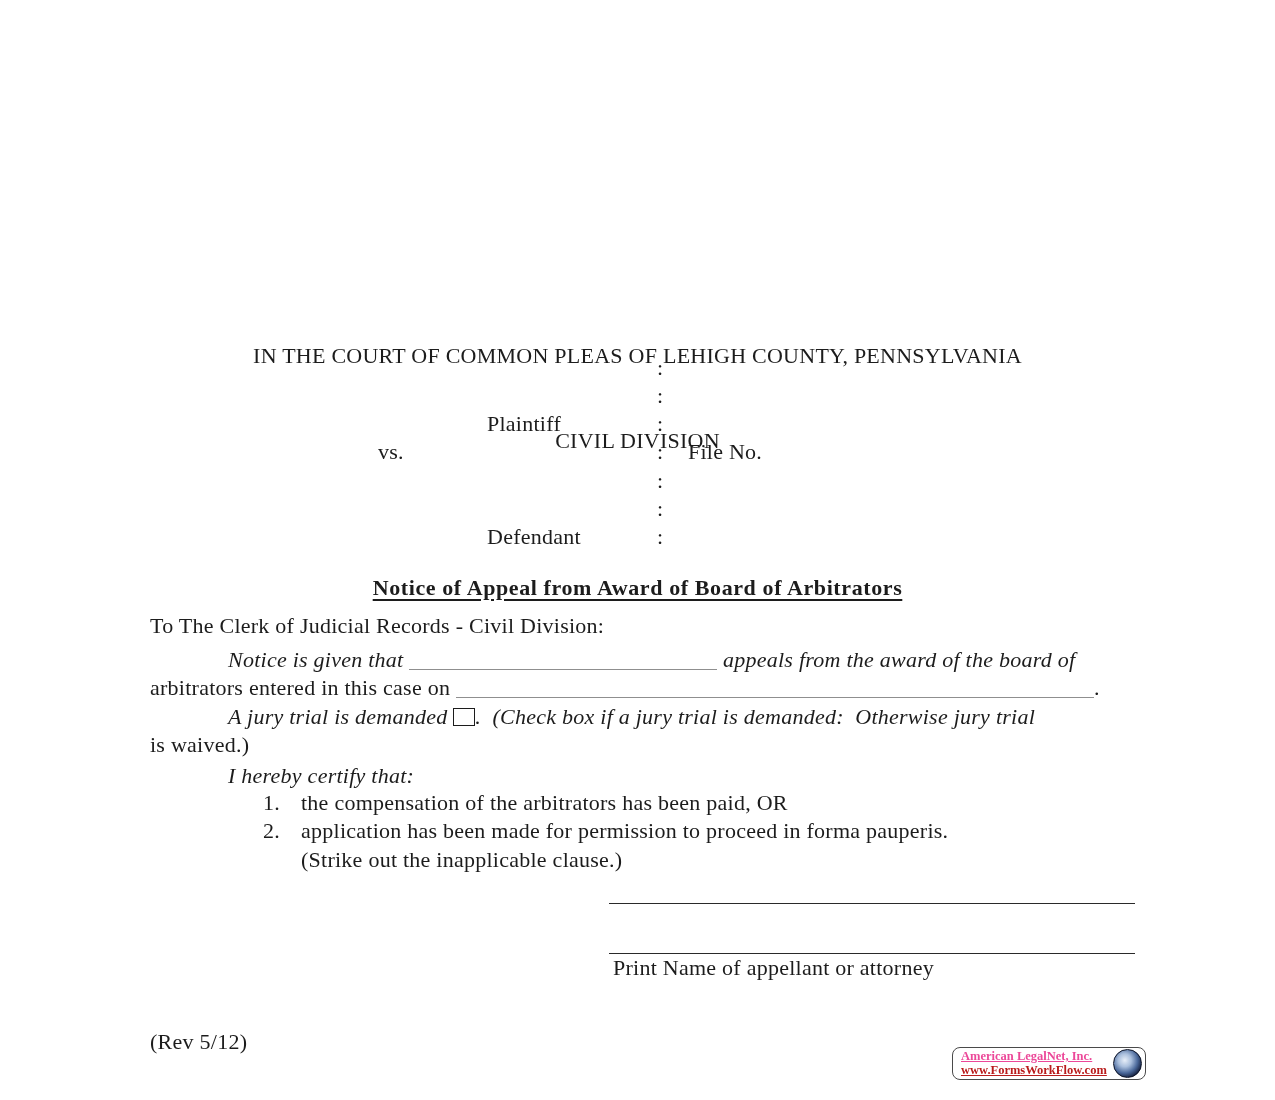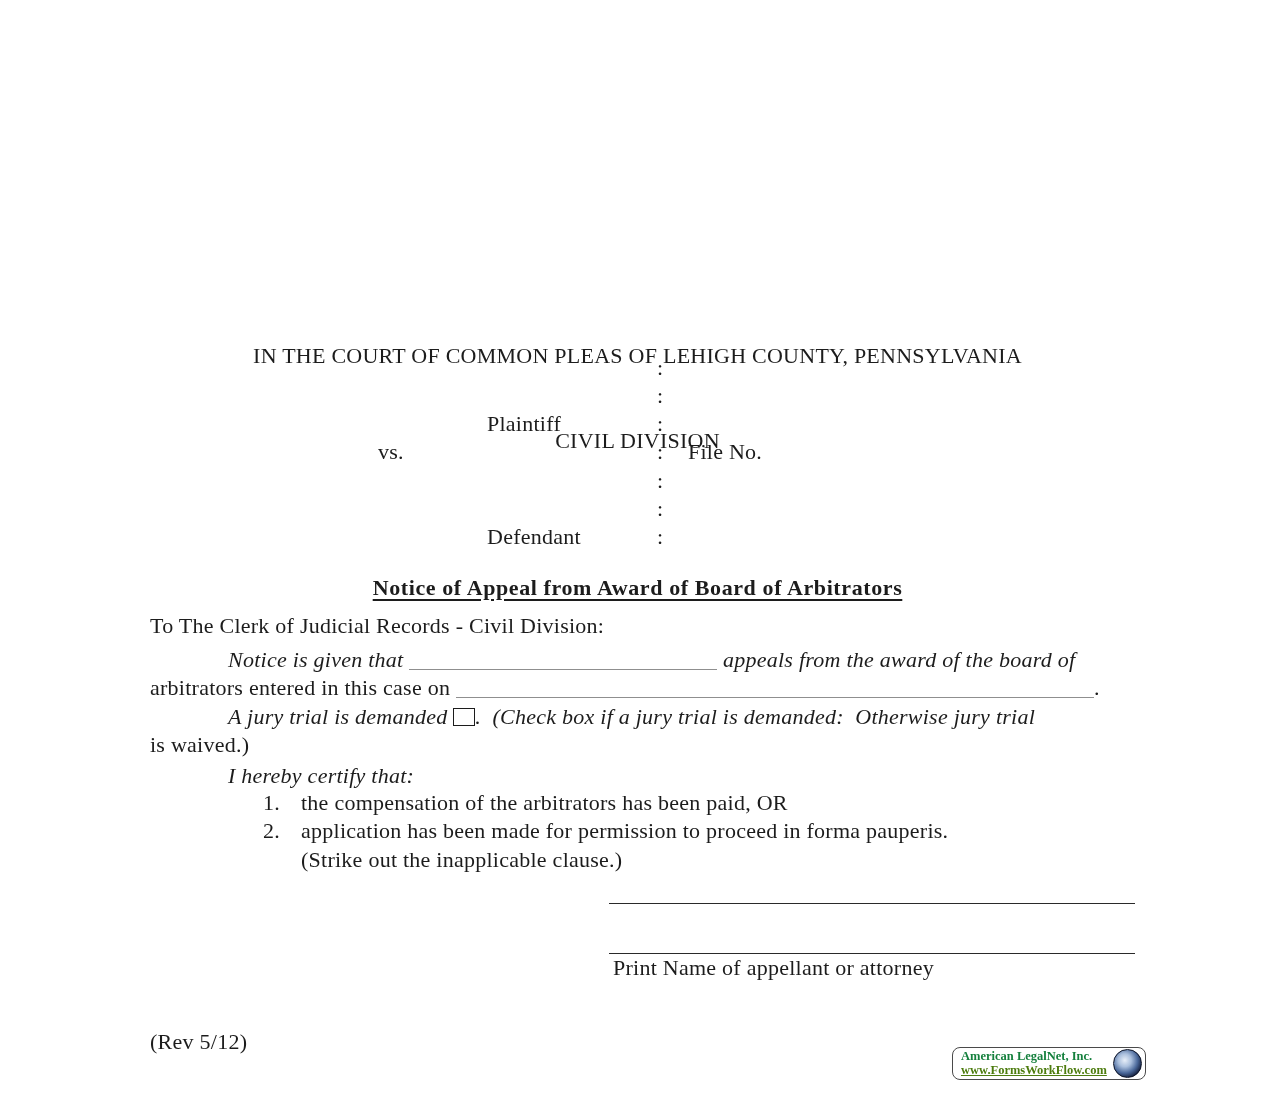--- a/index.html
+++ b/index.html
@@ -61,22 +61,22 @@
     border: 1.2px solid #4a4a4a;
     border-radius: 8px;
     background: #ffffff;
     display: flex;
     align-items: center;
     justify-content: space-between;
     box-sizing: border-box;
     padding: 1px 3px 1px 8px;
   }
   .logo-text { font-size: 12.5px; line-height: 13.5px; letter-spacing: 0; font-weight: bold; }
-  .logo-name { color: #15803d; }
-  .logo-url { color: #4d7c0f; text-decoration: underline; }
+  .logo-name { color: #ec4899; text-decoration: underline; }
+  .logo-url { color: #b91c1c; text-decoration: underline; }
   .globe {
     width: 27px; height: 27px;
     border-radius: 50%;
     background: radial-gradient(circle at 40% 38%, #e7eef8 0%, #aabfdd 28%, #4a689a 55%, #131d3a 78%);
     border: 1px solid #0b1226;
     flex: 0 0 auto;
   }
 </style>
 </head>
 <body>

